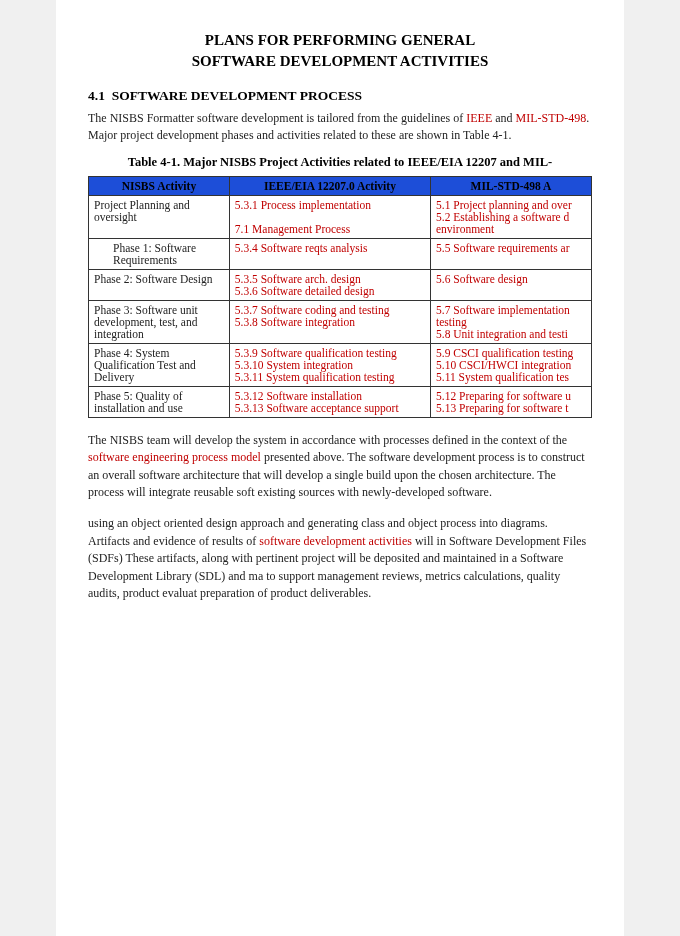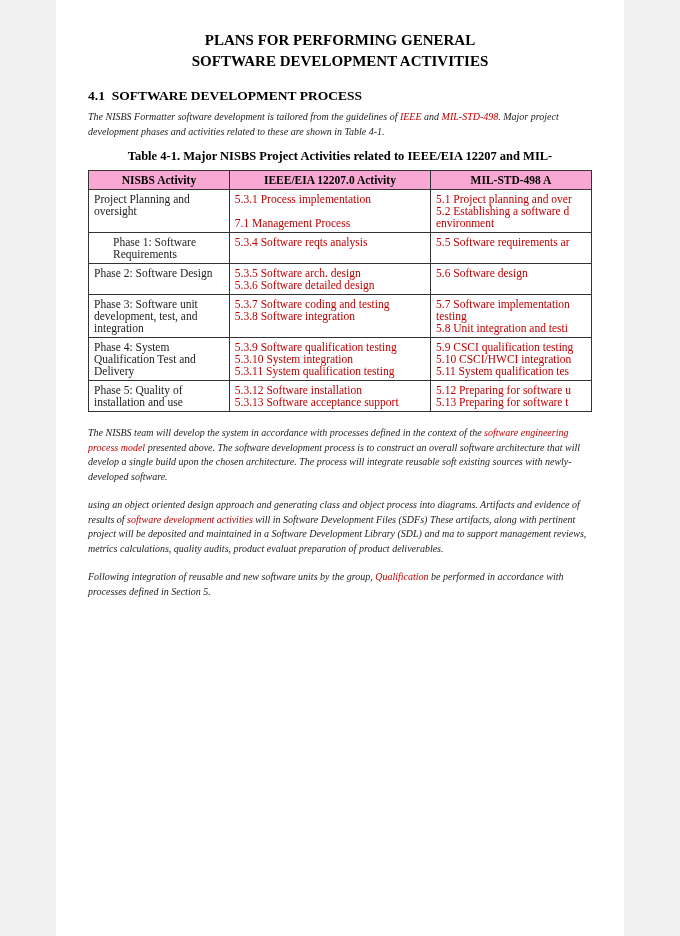--- a/index.html
+++ b/index.html
@@ -24,46 +24,45 @@
       font-size: 15px;
       line-height: 1.4;
       margin-bottom: 16px;
     }
     .section-heading {
       font-weight: bold;
       font-size: 13.5px;
       margin-bottom: 6px;
     }
     .body-text {
-      font-size: 10px;
+      font-size: 12px;
       line-height: 1.45;
       margin-bottom: 10px;
       color: #222;
-      font-style: italic;
     }
     .table-caption {
       font-weight: bold;
       font-size: 12.5px;
       text-align: center;
       margin-bottom: 6px;
     }
     table {
       width: 100%;
       border-collapse: collapse;
       font-size: 11.5px;
       margin-bottom: 14px;
       table-layout: fixed;
     }
     table th, table td {
       border: 1px solid #333;
       padding: 3px 5px;
       vertical-align: top;
     }
     table th {
-      background: #f9a8d4;
+      background: #1d4ed8;
       font-weight: bold;
       text-align: center;
     }
     table td {
       color: #222;
     }
     col.col1 { width: 28%; }
     col.col2 { width: 40%; }
     col.col3 { width: 32%; }
     .red { color: #c00000; }
@@ -139,17 +138,14 @@
   </table>
 
   <div class="body-text paragraph-gap">
     <span>The NISBS team will develop the system in accordance with processes defined in the context of the </span><span class="red">software engineering process model</span><span> presented above.  The software development process is to construct an overall software architecture that will develop a single build upon the chosen architecture.  The process will integrate reusable soft existing sources with newly-developed software.</span>
   </div>
 
   <div class="body-text paragraph-gap">
     <span>using an object oriented design approach and generating class and object process into diagrams.  Artifacts and evidence of results of </span><span class="red">software development activities</span><span> will in Software Development Files (SDFs) These artifacts, along with pertinent project will be deposited and maintained in a Software Development Library (SDL) and ma to support management reviews, metrics calculations, quality audits, product evaluat preparation of product deliverables.</span>
   </div>
 
-  <div class="body-text">
-    <span>Following integration of reusable and new software units by the group, </span><span class="red">Qualification</span><span> be performed in accordance with processes defined in Section 5.</span>
-  </div>
 
 </div>
 
 </body></html>

